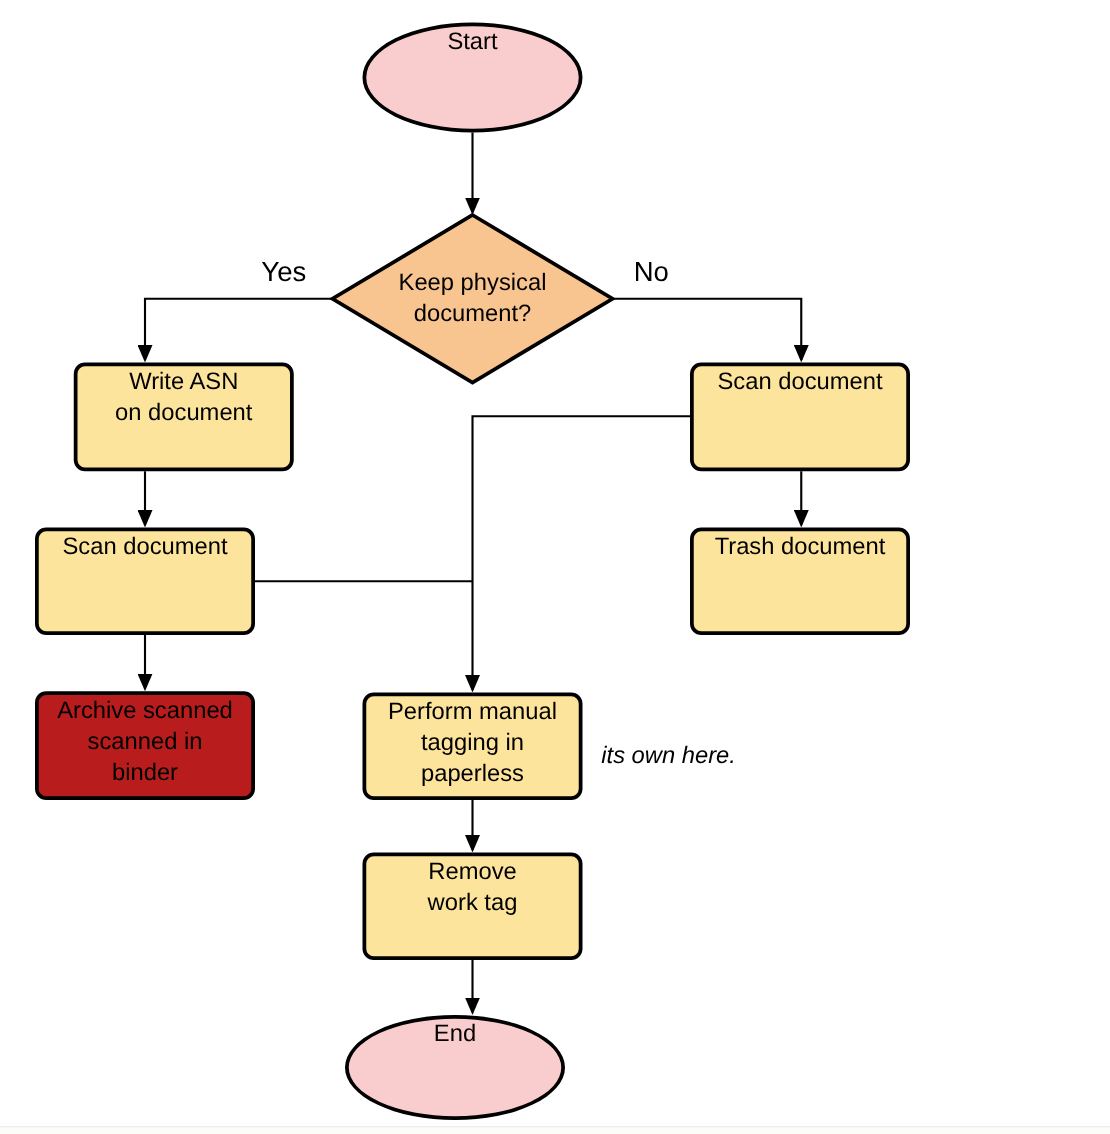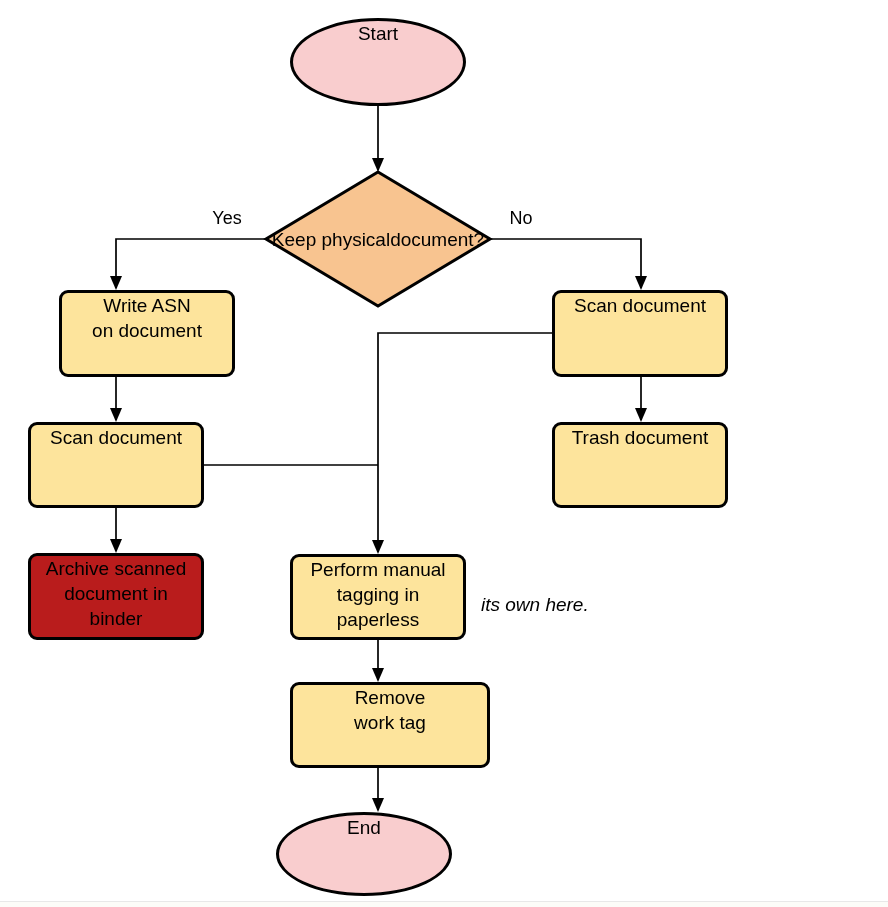--- a/index.html
+++ b/index.html
@@ -14,26 +14,26 @@
   svg.wires { position:absolute; left:0; top:0; }
   .node {
     position:absolute; box-sizing:border-box;
     border:3px solid #000;
     display:flex; flex-direction:column; align-items:center; 
     text-align:center; font-size:19px; line-height:25px;
   }
   .rect   { border-radius:9px; }
   .ellipse{ border-radius:50%; }
   .diamond-label {
-    position:absolute; display:flex; 
+    position:absolute; display:flex; flex-direction:column;
     align-items:center; justify-content:center; text-align:right;
     font-size:19px; line-height:25px;
   }
   .edge-label {
-    position:absolute; font-size:18px; line-height:20px; text-align:center;
+    position:absolute; font-size:22px; line-height:20px; text-align:center;
   }
   .note {
     position:absolute; font-size:19px; line-height:25px; font-style:italic;
   }
   .note span, .node span, .diamond-label span { display:block; }
   .bottom-rule { position:absolute; left:0; top:901px; width:888px; height:1px; }
   .bottom-strip { position:absolute; left:0; top:902px; width:888px; height:5px; }
 </style>
 </head>
 <body>
@@ -79,21 +79,21 @@
     <span>Write ASN</span>
     <span>on document</span>
   </div>
 
   <div class="node rect" style="left: 28px; top: 422px; width: 176px; height: 86px; background-color: rgb(253, 228, 156); border-color: rgb(0, 0, 0); color: rgb(0, 0, 0);">
     <span>Scan document</span>
   </div>
 
   <div class="node rect" style="left: 28px; top: 553px; width: 176px; height: 87px; background-color: #b91c1c; border-color: rgb(0, 0, 0); color: rgb(0, 0, 0);">
     <span>Archive scanned</span>
-    <span>document in</span>
+    <span>scanned in</span>
     <span>binder</span>
   </div>
 
   <div class="node rect" style="left: 552px; top: 290px; width: 176px; height: 87px; background-color: rgb(253, 228, 156); border-color: rgb(0, 0, 0); color: rgb(0, 0, 0);">
     <span>Scan document</span>
   </div>
 
   <div class="node rect" style="left: 290px; top: 554px; width: 176px; height: 86px; background-color: rgb(253, 228, 156); border-color: rgb(0, 0, 0); color: rgb(0, 0, 0);">
     <span>Perform manual</span>
     <span>tagging in</span>
@@ -101,21 +101,21 @@
   </div>
 
   <div class="node rect" style="left: 552px; top: 422px; width: 176px; height: 86px; background-color: rgb(253, 228, 156); border-color: rgb(0, 0, 0); color: rgb(0, 0, 0);">
     <span>Trash document</span>
   </div>
 
   <div class="note" style="left: 481px; top: 592px; width: 400px; color: rgb(0, 0, 0);">
     <span>its own here.</span>
   </div>
 
-  <div class="node rect" style="left: 290px; top: 682px; width: 200px; height: 86px; background-color: rgb(253, 228, 156); border-color: rgb(0, 0, 0); color: rgb(0, 0, 0);">
+  <div class="node rect" style="left: 290px; top: 682px; width: 176px; height: 86px; background-color: rgb(253, 228, 156); border-color: rgb(0, 0, 0); color: rgb(0, 0, 0);">
     <span>Remove</span>
     <span>work tag</span>
   </div>
 
   <div class="node ellipse" style="left: 276px; top: 812px; width: 176px; height: 84px; background-color: rgb(249, 205, 206); border-color: rgb(0, 0, 0); color: rgb(0, 0, 0);">
     <span>End</span>
   </div>
 
   <div class="bottom-rule" style="background-color: rgb(232, 232, 232);"></div>
   <div class="bottom-strip" style="background-color: rgb(252, 252, 248);"></div>

